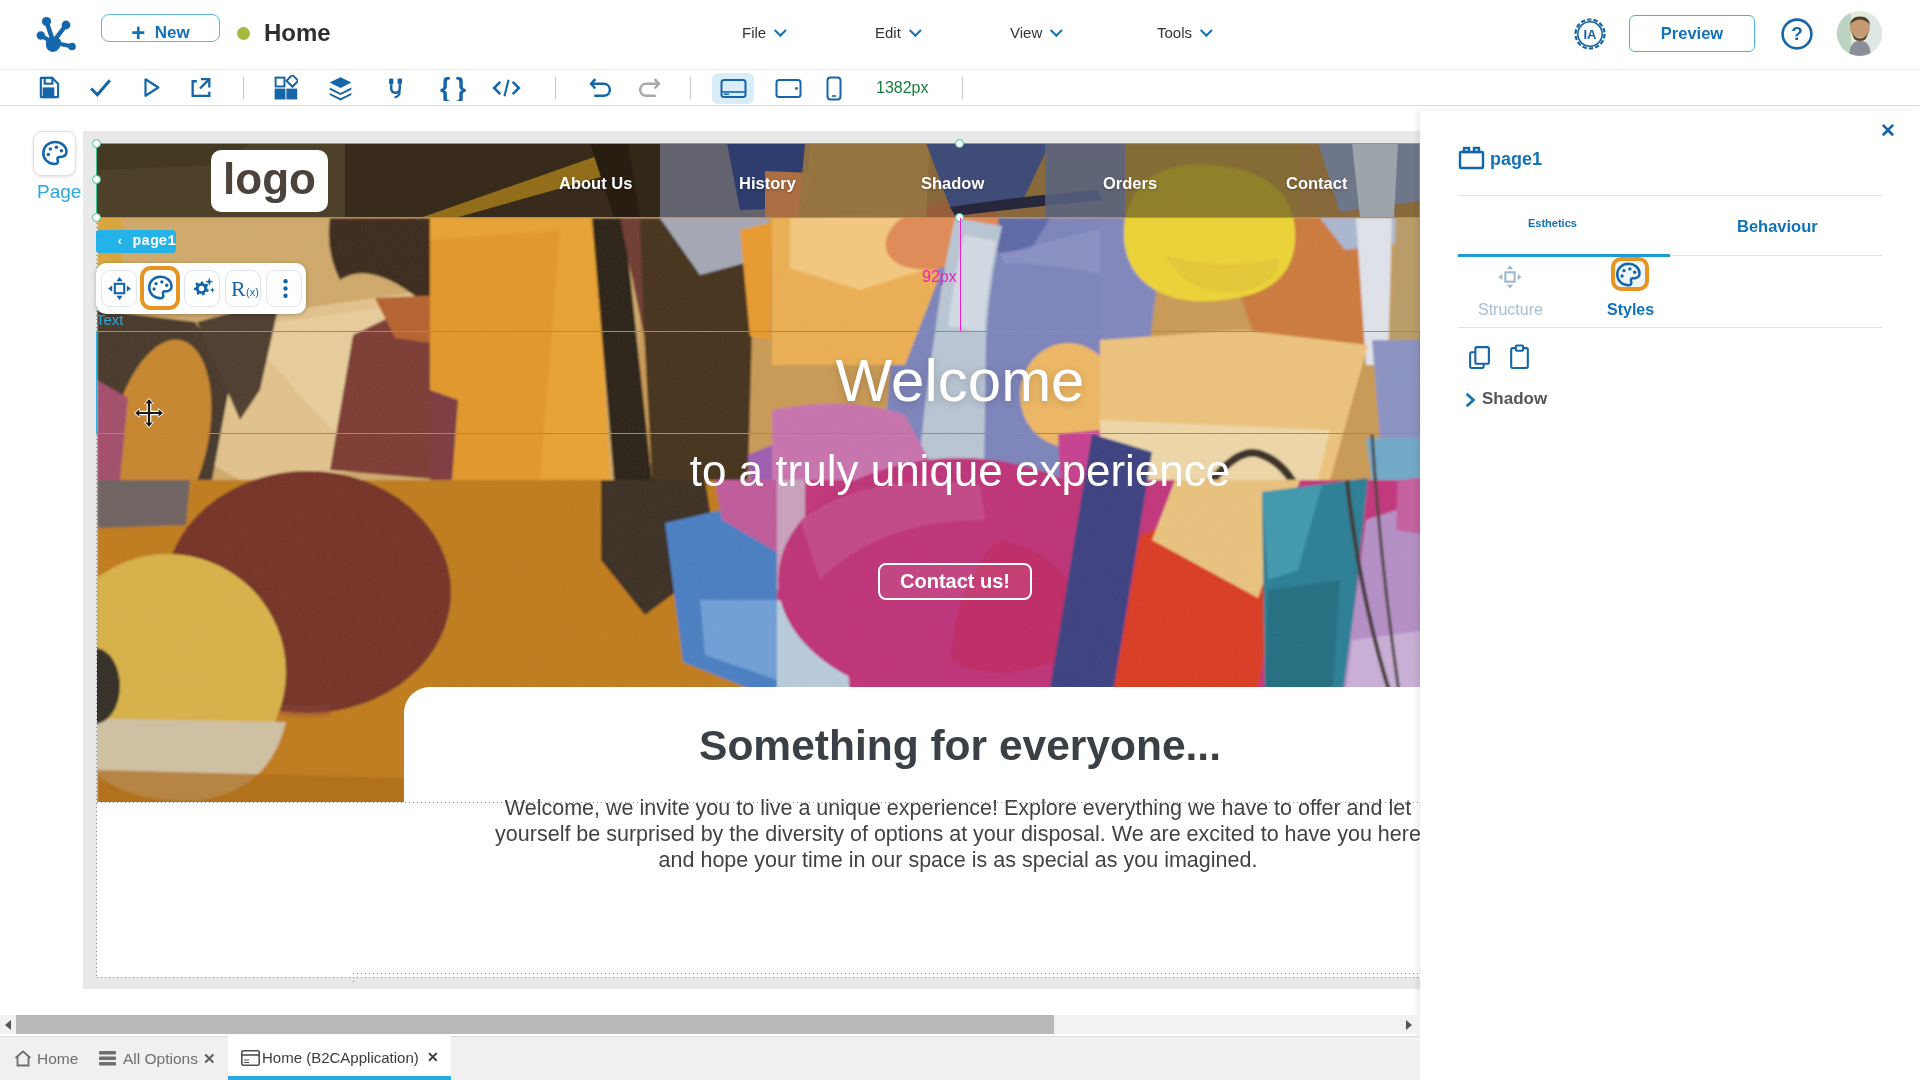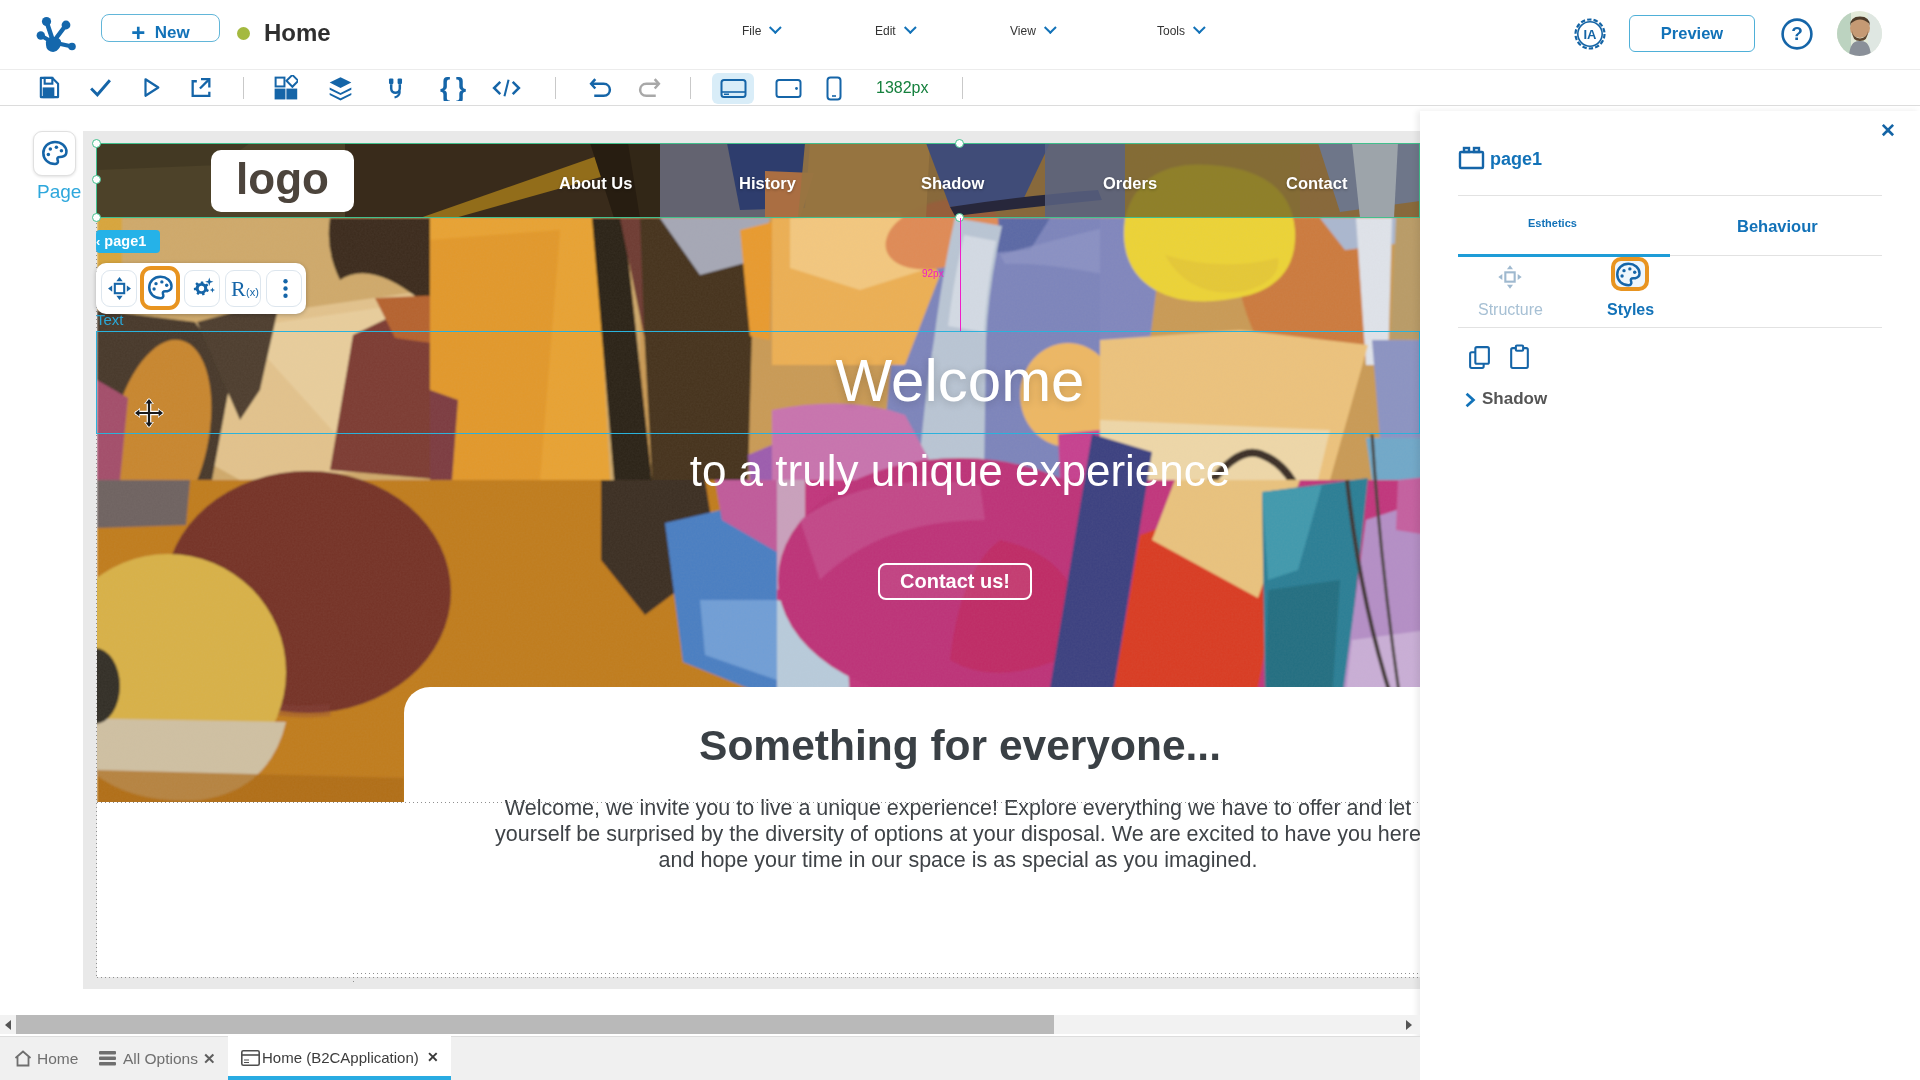--- a/index.html
+++ b/index.html
@@ -4,54 +4,54 @@
 <style>
 *{margin:0;padding:0;box-sizing:border-box;}
 html,body{width:1920px;height:1080px;overflow:hidden;background:#fff;font-family:"Liberation Sans",sans-serif;}
 .abs{position:absolute;}
 #app{position:relative;width:1920px;height:1080px;}
 
 #topbar{position:absolute;left:0;top:0;width:1920px;height:70px;background:#fff;border-bottom:1px solid #ececec;}
 #newbtn{position:absolute;left:101px;top:14px;width:119px;height:28px;border:1px solid #62b6d9;border-radius:8px;color:#1272b8;font-weight:bold;font-size:17px;text-align:center;line-height:36px;}
 #homedot{position:absolute;left:237px;top:27px;width:13px;height:13px;border-radius:50%;background:#a4b93f;}
 #hometitle{position:absolute;left:264px;top:19px;font-size:24px;font-weight:bold;color:#2f2f2f;}
-.menu{position:absolute;top:24px;font-size:12px;color:#333;}
+.menu{position:absolute;top:24px;font-size:15px;color:#333;}
 .chev{display:inline-block;margin-left:7px;width:9px;height:9px;border-right:2px solid #1272b8;border-bottom:2px solid #1272b8;transform:rotate(45deg) translateY(-4px);}
 #iabadge{position:absolute;left:1572px;top:16px;}
 #previewbtn{position:absolute;left:1629px;top:15px;width:126px;height:37px;border:1px solid #4fb0d8;border-radius:6px;color:#1272b8;font-weight:bold;font-size:16.5px;text-align:center;line-height:35px;}
 #helpbtn{position:absolute;left:1780px;top:17px;}
 #avatar{position:absolute;left:1837px;top:11px;width:45px;height:45px;border-radius:50%;overflow:hidden;}
 
 #toolbar{position:absolute;left:0;top:70px;width:1920px;height:36px;background:#fff;border-bottom:1px solid #dcdcdc;}
 .tbi{position:absolute;top:5px;}
 .tbsep{position:absolute;top:7px;width:1px;height:22px;background:#c9c9c9;}
 #px1382{position:absolute;left:876px;top:9px;color:#15803d;font-size:16px;}
 
 #stage{position:absolute;left:83px;top:131px;width:1349px;height:858px;background:#e9e9e9;}
 #page{position:absolute;left:97px;top:143px;width:1323px;height:834px;background:#fff;}
 #mural{position:absolute;left:97px;top:143px;width:1323px;height:659px;}
 #card{position:absolute;left:404px;top:687px;width:1028px;height:290px;background:#fff;border-top-left-radius:26px;}
 #cardtitle{position:absolute;left:404px;top:722px;width:1112px;text-align:center;font-size:42.5px;font-weight:bold;color:#3a4045;}
 #cardpara{position:absolute;left:430px;top:795px;width:1056px;text-align:center;font-size:21.5px;color:#3f4347;line-height:26px;}
 
-#hdrlogo{position:absolute;left:211px;top:150px;width:143px;height:62px;background:#fff;border-radius:10px;text-align:center;font-size:44px;font-weight:bold;color:#4c443c;line-height:58px;}
+#hdrlogo{position:absolute;left:211px;top:150px;width:117px;height:62px;background:#fff;border-radius:10px;text-align:center;font-size:44px;font-weight:bold;color:#4c443c;line-height:58px;}
 .nav{position:absolute;top:174px;color:#fff;font-weight:bold;font-size:16.5px;text-shadow:0 1px 3px rgba(0,0,0,0.3);}
 #welcome{position:absolute;left:97px;top:334px;width:1726px;text-align:center;color:#fff;font-size:60px;line-height:93px;font-weight:normal;text-shadow:0 2px 8px rgba(0,0,0,0.18);}
 #subtitle{position:absolute;left:97px;top:449px;width:1726px;text-align:center;color:#fff;font-size:44px;line-height:44px;}
 #contactbtn{position:absolute;left:878px;top:563px;width:154px;height:37px;border:2px solid #fff;border-radius:8px;color:#fff;font-weight:bold;font-size:20px;text-align:center;line-height:33px;background:rgba(255,255,255,0.08);}
 
 #greenrect{position:absolute;left:96px;top:143px;width:1324px;height:75px;border:1px solid #42c08d;}
 .gh{position:absolute;width:9px;height:9px;border-radius:50%;background:#fff;border:1.5px solid #42c08d;}
 #cyanrect{position:absolute;left:96px;top:331px;width:1324px;height:103px;border:1px solid #2ab2dc;}
 #textlabel{position:absolute;left:96px;top:311px;color:#2aa8d8;font-size:15px;}
-#p1badge{position:absolute;left:96px;top:230px;width:64px;height:23px;background:#25b2e8;border-radius:4px;color:#fff;font-size:14.5px;font-weight:bold;text-align:left;line-height:22px;}
+#p1badge{position:absolute;left:96px;top:230px;width:80px;height:23px;background:#25b2e8;border-radius:4px;color:#fff;font-size:14.5px;font-weight:bold;text-align:right;line-height:22px;font-family:Liberation Mono, monospace;}
 #fltbar{position:absolute;left:96px;top:263px;width:210px;height:51px;background:#fff;border-radius:10px;box-shadow:0 1px 4px rgba(0,0,0,0.25);}
 .fbtn{position:absolute;top:7px;width:36px;height:37px;border:1px solid #dde6ee;border-radius:9px;background:#fff;}
 #measline{position:absolute;left:960px;top:218px;width:1px;height:114px;background:#f01ec8;}
-#measlabel{position:absolute;left:922px;top:268px;color:#f01ec8;font-size:10px;}
+#measlabel{position:absolute;left:922px;top:268px;color:#f01ec8;font-size:16px;}
 
 .dotv{position:absolute;width:1px;background-image:repeating-linear-gradient(to bottom,#8f8f8f 0,#8f8f8f 1.5px,transparent 1.5px,transparent 4px);}
 .doth{position:absolute;height:1px;background-image:repeating-linear-gradient(to right,#8f8f8f 0,#8f8f8f 1.5px,transparent 1.5px,transparent 4px);}
 
 #pagebtn{position:absolute;left:33px;top:131px;width:43px;height:45px;background:#fff;border:1px solid #e0e0e0;border-radius:9px;box-shadow:0 1px 3px rgba(0,0,0,0.12);}
 #pagelbl{position:absolute;left:37px;top:181px;color:#2da7dc;font-size:19px;}
 
 #panel{position:absolute;left:1420px;top:111px;width:500px;height:969px;background:#fff;box-shadow:-3px 0 6px rgba(0,0,0,0.08);}
 #panel .close{position:absolute;left:460px;top:8px;color:#1464a5;font-size:19px;font-weight:bold;}
 #pname{position:absolute;left:70px;top:38px;color:#1272b8;font-size:18px;font-weight:bold;}

